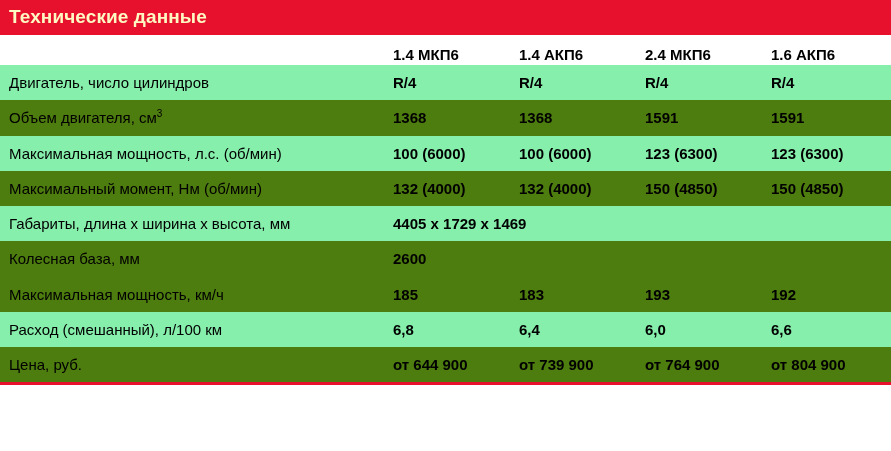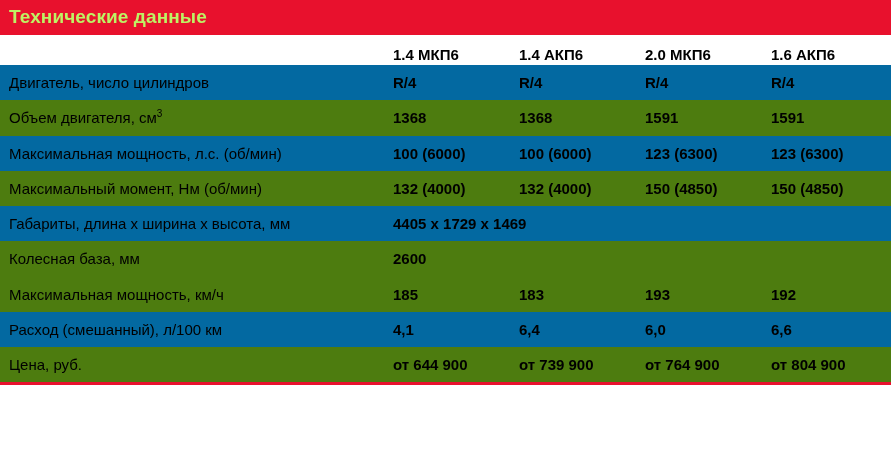--- a/index.html
+++ b/index.html
@@ -18,21 +18,21 @@
     width: 891px;
     border-collapse: collapse;
     table-layout: fixed;
   }
   .spec-table col.label-col { width: 385px; }
   .spec-table col.val-col { width: 126px; }
   .spec-table col.val-col-last { width: 128px; }
 
   .title-bar td {
     background: #e8112d;
-    color: #bef264;
+    color: #fef9c3;
     font-size: 19px;
     font-weight: bold;
     padding: 6px 9px 7px 9px;
     letter-spacing: 0.1px;
   }
   .header-row td {
     background: #ffffff;
     font-size: 15px;
     font-weight: bold;
     padding: 11px 0 2px 0;
@@ -52,21 +52,21 @@
   }
   tr.data-row td.label-cell {
     padding-left: 9px;
     font-weight: normal;
   }
   tr.data-row td.val-cell {
     padding-left: 8px;
     font-weight: bold;
   }
   tr.shaded td {
-    background: #0369a1;
+    background: #86efac;
   }
   tr.plain td {
     background: #4d7c0f;
   }
   sup {
     font-size: 10px;
     vertical-align: super;
     line-height: 0;
   }
   .bottom-rule {
@@ -87,21 +87,21 @@
     <col class="val-col-last">
   </colgroup>
   <tbody>
     <tr class="title-bar">
       <td colspan="5">Технические данные</td>
     </tr>
     <tr class="header-row">
       <td class="label-cell"></td>
       <td class="val-cell">1.4 МКП6</td>
       <td class="val-cell">1.4 АКП6</td>
-      <td class="val-cell">2.0 МКП6</td>
+      <td class="val-cell">2.4 МКП6</td>
       <td class="val-cell">1.6 АКП6</td>
     </tr>
   <tr class="data-row shaded">
         <td class="label-cell">Двигатель, число цилиндров</td>
         <td class="val-cell">R/4</td>
         <td class="val-cell">R/4</td>
         <td class="val-cell">R/4</td>
         <td class="val-cell">R/4</td>
       </tr>
       <tr class="data-row plain">
@@ -135,21 +135,21 @@
       </tr>
       <tr class="data-row plain">
         <td class="label-cell">Максимальная мощность, км/ч</td>
         <td class="val-cell">185</td>
         <td class="val-cell">183</td>
         <td class="val-cell">193</td>
         <td class="val-cell">192</td>
       </tr>
       <tr class="data-row shaded">
         <td class="label-cell">Расход (смешанный), л/100 км</td>
-        <td class="val-cell">4,1</td>
+        <td class="val-cell">6,8</td>
         <td class="val-cell">6,4</td>
         <td class="val-cell">6,0</td>
         <td class="val-cell">6,6</td>
       </tr>
       <tr class="data-row plain">
         <td class="label-cell">Цена, руб.</td>
         <td class="val-cell">от 644 900</td>
         <td class="val-cell">от 739 900</td>
         <td class="val-cell">от 764 900</td>
         <td class="val-cell">от 804 900</td>

